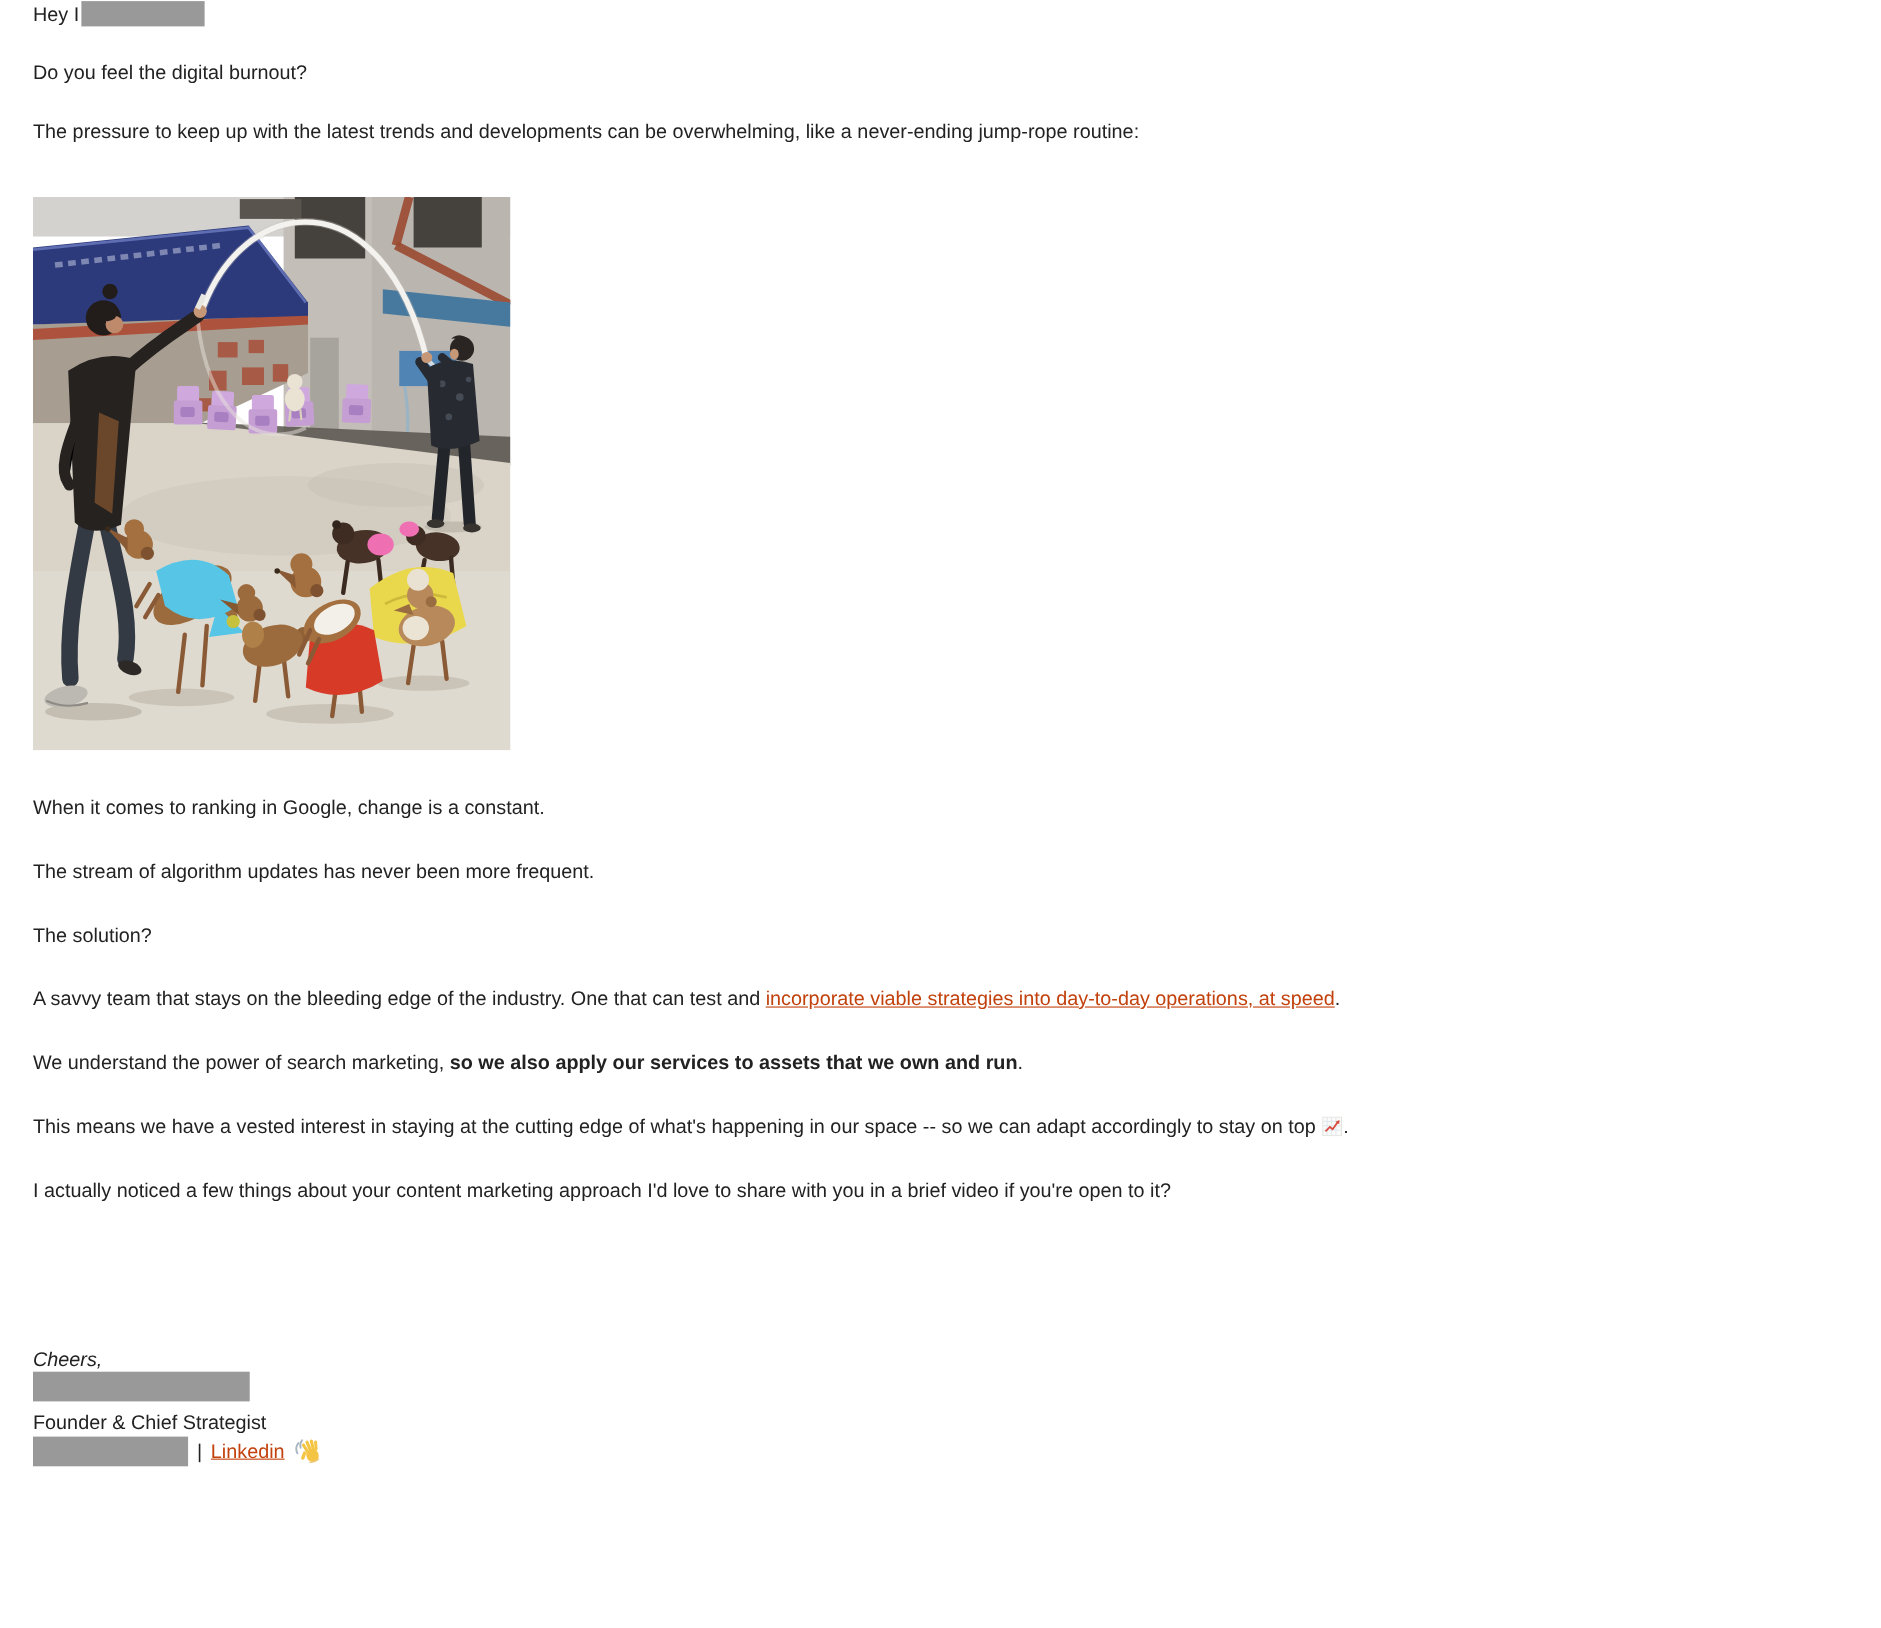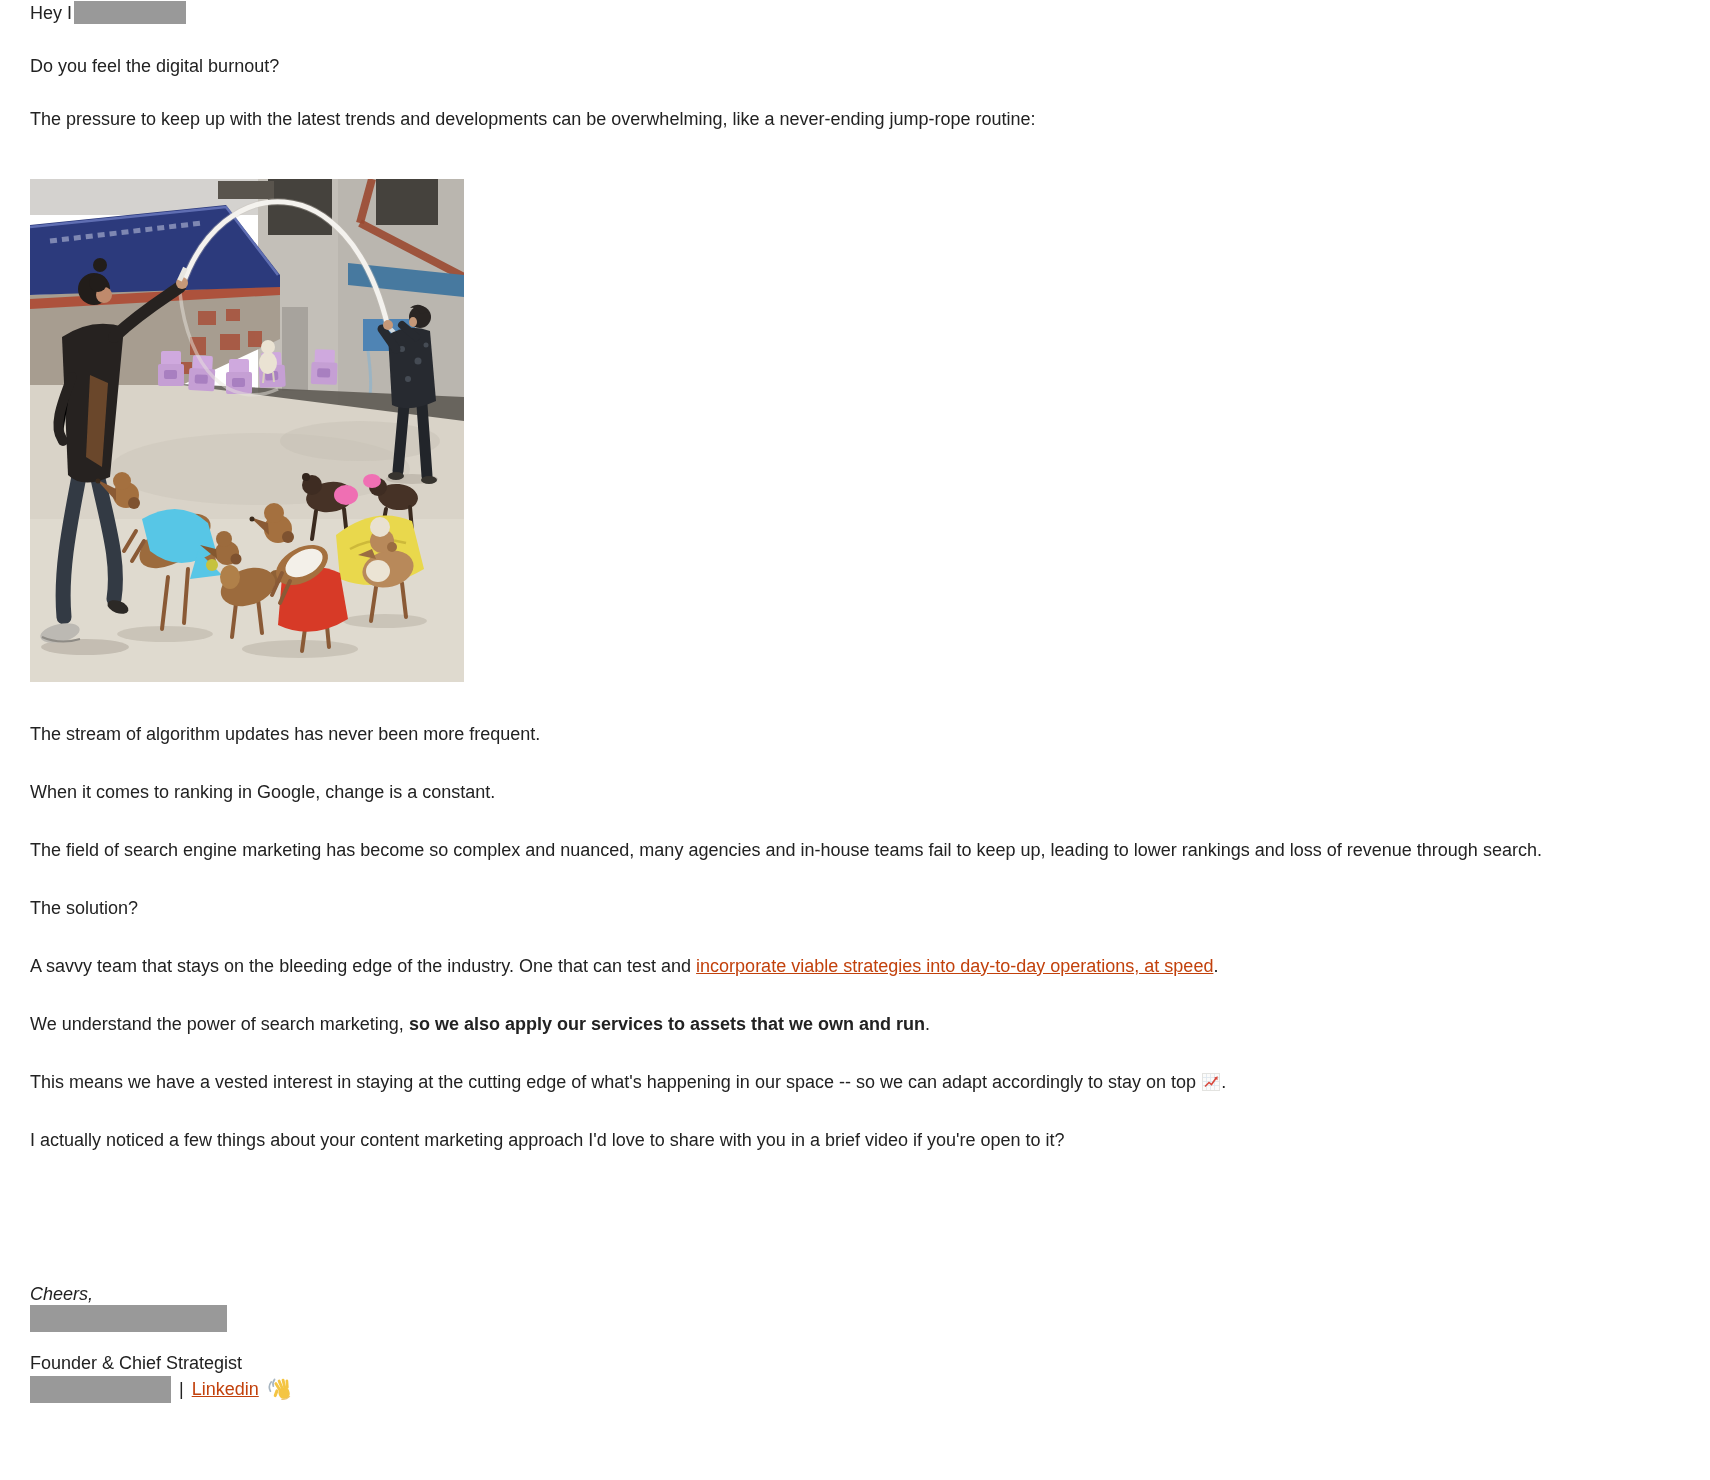--- a/index.html
+++ b/index.html
@@ -20,21 +20,21 @@
   .gif-block svg { display: block; }
   a.body-link, a.sig-link { color: #c2410c; text-decoration: underline; }
   .bold { font-weight: bold; }
   .emoji-chart {
     display: inline-block; width: 18px; height: 18px;
     vertical-align: -3px; margin: 0 1px;
   }
   .signature { margin-top: 133px; }
   .sig-cheers { line-height: 21px; font-style: italic; }
   .sig-name-box { display: block; width: 197px; height: 27px; background: #999999; margin: 0; }
-  .sig-role { line-height: 21px; margin-top: 21px; }
+  .sig-role { line-height: 21px; margin-top: 9px; }
   .sig-company-line { margin-top: 1px; height: 28px; display: flex; align-items: center; gap: 8px; }
   .sig-company-box { display: inline-block; width: 141px; height: 27px; background: #999999; }
   .emoji-wave { display: inline-block; width: 27px; height: 27px; }
 </style>
 </head>
 <body>
 
 <div class="email">
 
   <p class="para"><span>Hey I</span><span class="redaction"></span></p>
@@ -211,25 +211,24 @@
         <path d="M252,394 L242,416 M260,402 L250,424" stroke="#8a5a36" stroke-width="4" stroke-linecap="round"></path>
         <circle cx="248" cy="350" r="14" fill="#a4703f"></circle>
         <circle cx="244" cy="334" r="10" fill="#a4703f"></circle>
         <path d="M238,344 L220,338 L239,356 Z" fill="#8a5a34"></path>
         <circle cx="222" cy="340" r="2.5" fill="#3a2a1c"></circle>
         <circle cx="258" cy="358" r="6" fill="#7e5230"></circle>
       </g>
     </svg>
   </div>
 
+  <p class="para-lg">When it comes to ranking in Google, change is a constant.</p>
+
   <p class="para-lg">The stream of algorithm updates has never been more frequent.</p>
 
-  <p class="para-lg">When it comes to ranking in Google, change is a constant.</p>
-
-  <p class="para-lg">The field of search engine marketing has become so complex and nuanced, many agencies and in-house teams fail to keep up, leading to lower rankings and loss of revenue through search.</p>
 
   <p class="para-lg">The solution?</p>
 
   <p class="para-lg"><span>A savvy team that stays on the bleeding edge of the industry. One that can test and </span><a href="#" class="body-link">incorporate viable strategies into day-to-day operations, at speed</a><span>.</span></p>
 
   <p class="para-lg"><span>We understand the power of search marketing, </span><span class="bold">so we also apply our services to assets that we own and run</span><span>.</span></p>
 
   <p class="para-lg"><span>This means we have a vested interest in staying at the cutting edge of what's happening in our space -- so we can adapt accordingly to stay on top </span><svg class="emoji-chart" viewBox="0 0 18 18" xmlns="http://www.w3.org/2000/svg">
         <rect x="0.5" y="0.5" width="17" height="17" fill="#fbfbfa" stroke="#e3e3e0" stroke-width="1"></rect>
         <g stroke="#dde6ee" stroke-width="0.8">

